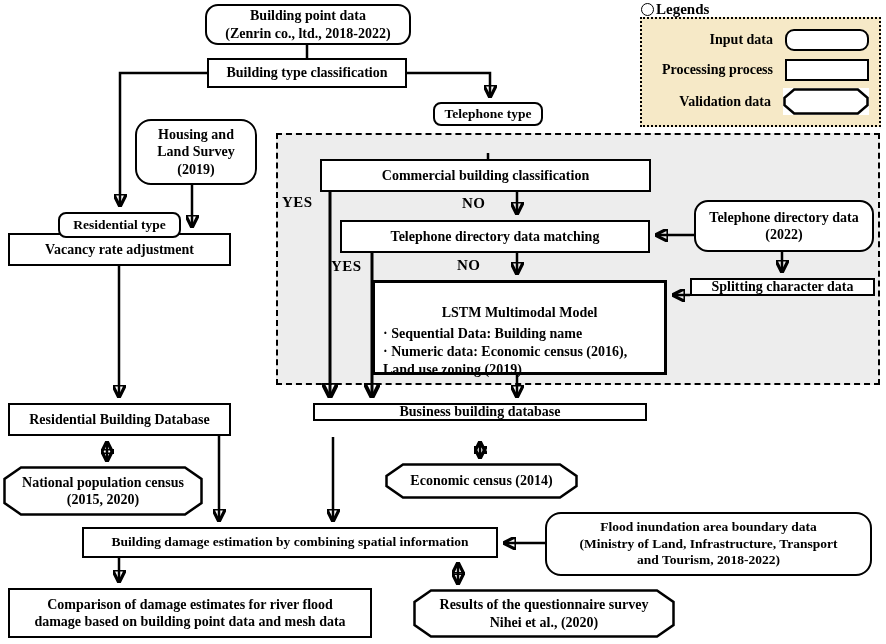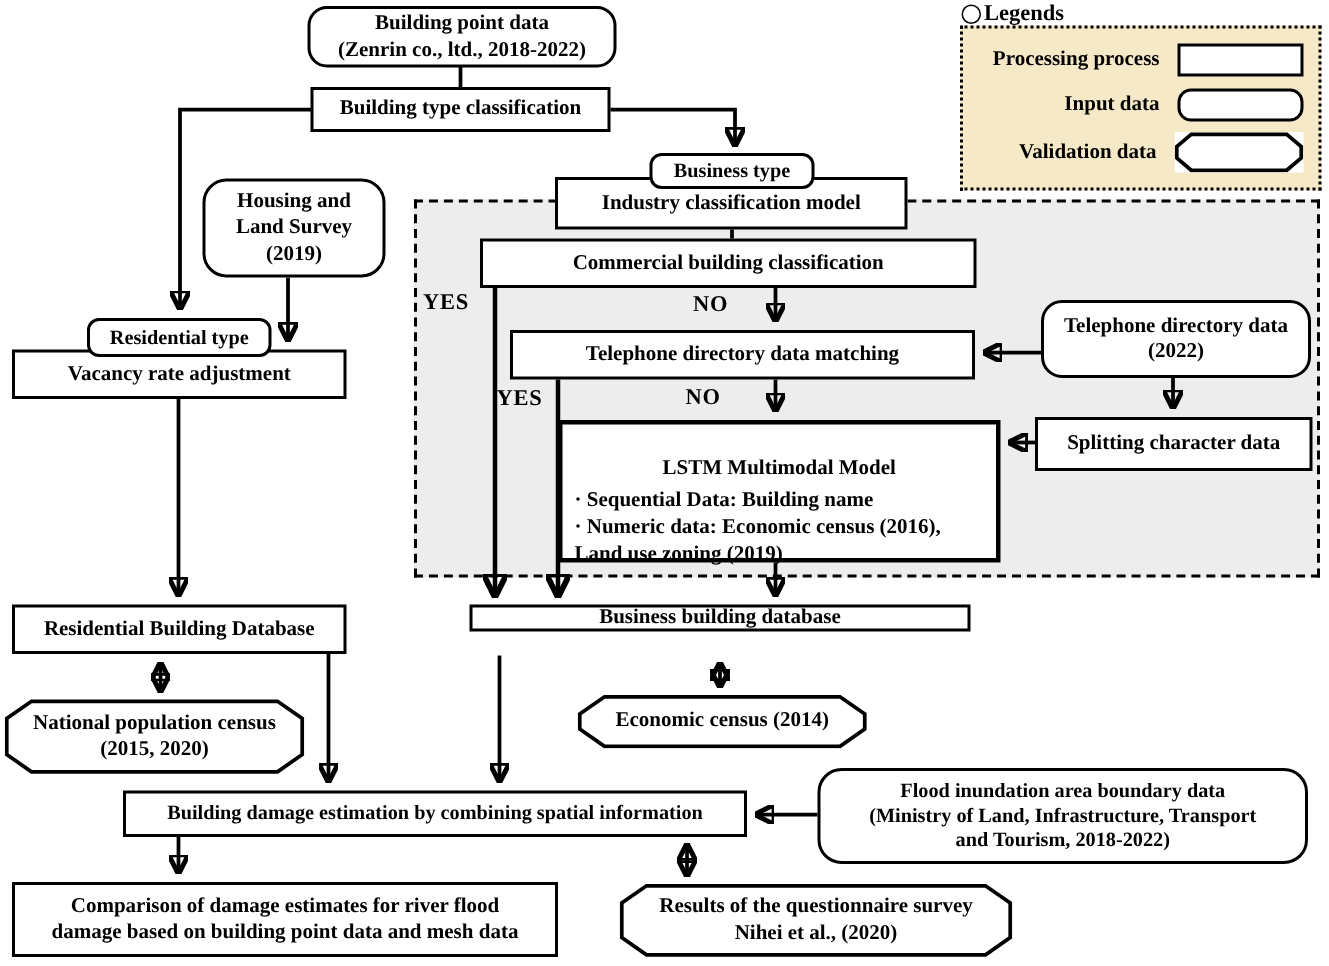--- a/index.html
+++ b/index.html
@@ -54,26 +54,26 @@
 <div id="stage">
 
   <div class="panel" style="left:276px;top:133px;width:604px;height:252px;"></div>
 
   <div class="legend-title">
     <span class="circ"></span>
     <span>Legends</span>
   </div>
   <div class="legend-box">
     <div class="legend-row">
+      <span class="ltxt">Input data</span>
+      <span class="lshape rounded"></span>
+    </div>
+    <div class="legend-row">
       <span class="ltxt">Processing process</span>
       <span class="lshape rectangle"></span>
-    </div>
-    <div class="legend-row">
-      <span class="ltxt">Input data</span>
-      <span class="lshape rounded"></span>
     </div>
     <div class="legend-row">
       <span class="ltxt">Validation data</span>
       <span class="lshape octagon oct-shape">
           <svg width="86" height="27" style="position: absolute; left: 0px; top: 0px;">
             <polygon points="11.18,1.5 74.82,1.5 84.5,9.719999999999999 84.5,17.28 74.82,25.5 11.18,25.5 1.5,17.28 1.5,9.719999999999999" fill="#fff" stroke="#000" stroke-width="2.5"></polygon>
           </svg>
         </span>
     </div>
   </div>
@@ -93,41 +93,38 @@
 (2019)</span>
   </div>
 
   <div class="node rect" style="left:8px;top:233px;width:223px;height:33px;z-index:3;">
     <span class="lbl fs14">Vacancy rate adjustment</span>
   </div>
   <div class="node round" style="left:58px;top:212px;width:123px;height:26px;border-radius:8px;z-index:4;">
     <span class="lbl fs135">Residential type</span>
   </div>
 
-  <div class="node rect" style="left:370px;top:118px;width:235px;height:35px;z-index:3;">
-    <span class="lbl fs14">Industry classification model</span>
-  </div>
   <div class="node round" style="left:433px;top:102px;width:110px;height:24px;border-radius:8px;z-index:4;">
-    <span class="lbl fs135">Business type</span>
+    <span class="lbl fs135">Telephone type</span>
   </div>
 
   <div class="node rect" style="left:320px;top:159px;width:331px;height:33px;">
     <span class="lbl fs14">Commercial building classification</span>
   </div>
 
   <div class="node rect" style="left:340px;top:220px;width:310px;height:33px;">
     <span class="lbl fs14">Telephone directory data matching</span>
   </div>
 
   <div class="node round" style="left:694px;top:200px;width:180px;height:52px;border-radius:14px;">
     <span class="lbl fs14">Telephone directory data
 (2022)</span>
   </div>
 
-  <div class="node rect" style="left:690px;top:278px;width:185px;height:36px;">
+  <div class="node rect" style="left:690px;top:278px;width:185px;height:18px;">
     <span class="lbl fs14">Splitting character data</span>
   </div>
 
   <div class="node lstm" style="left:372px;top:280px;width:295px;height:95px;">
     <div class="title">LSTM Multimodal Model</div>
     <div class="bl">· Sequential Data: Building name</div>
     <div class="bl">· Numeric data: Economic census  (2016),</div>
     <div class="bl">Land use zoning (2019)</div>
   </div>
 

